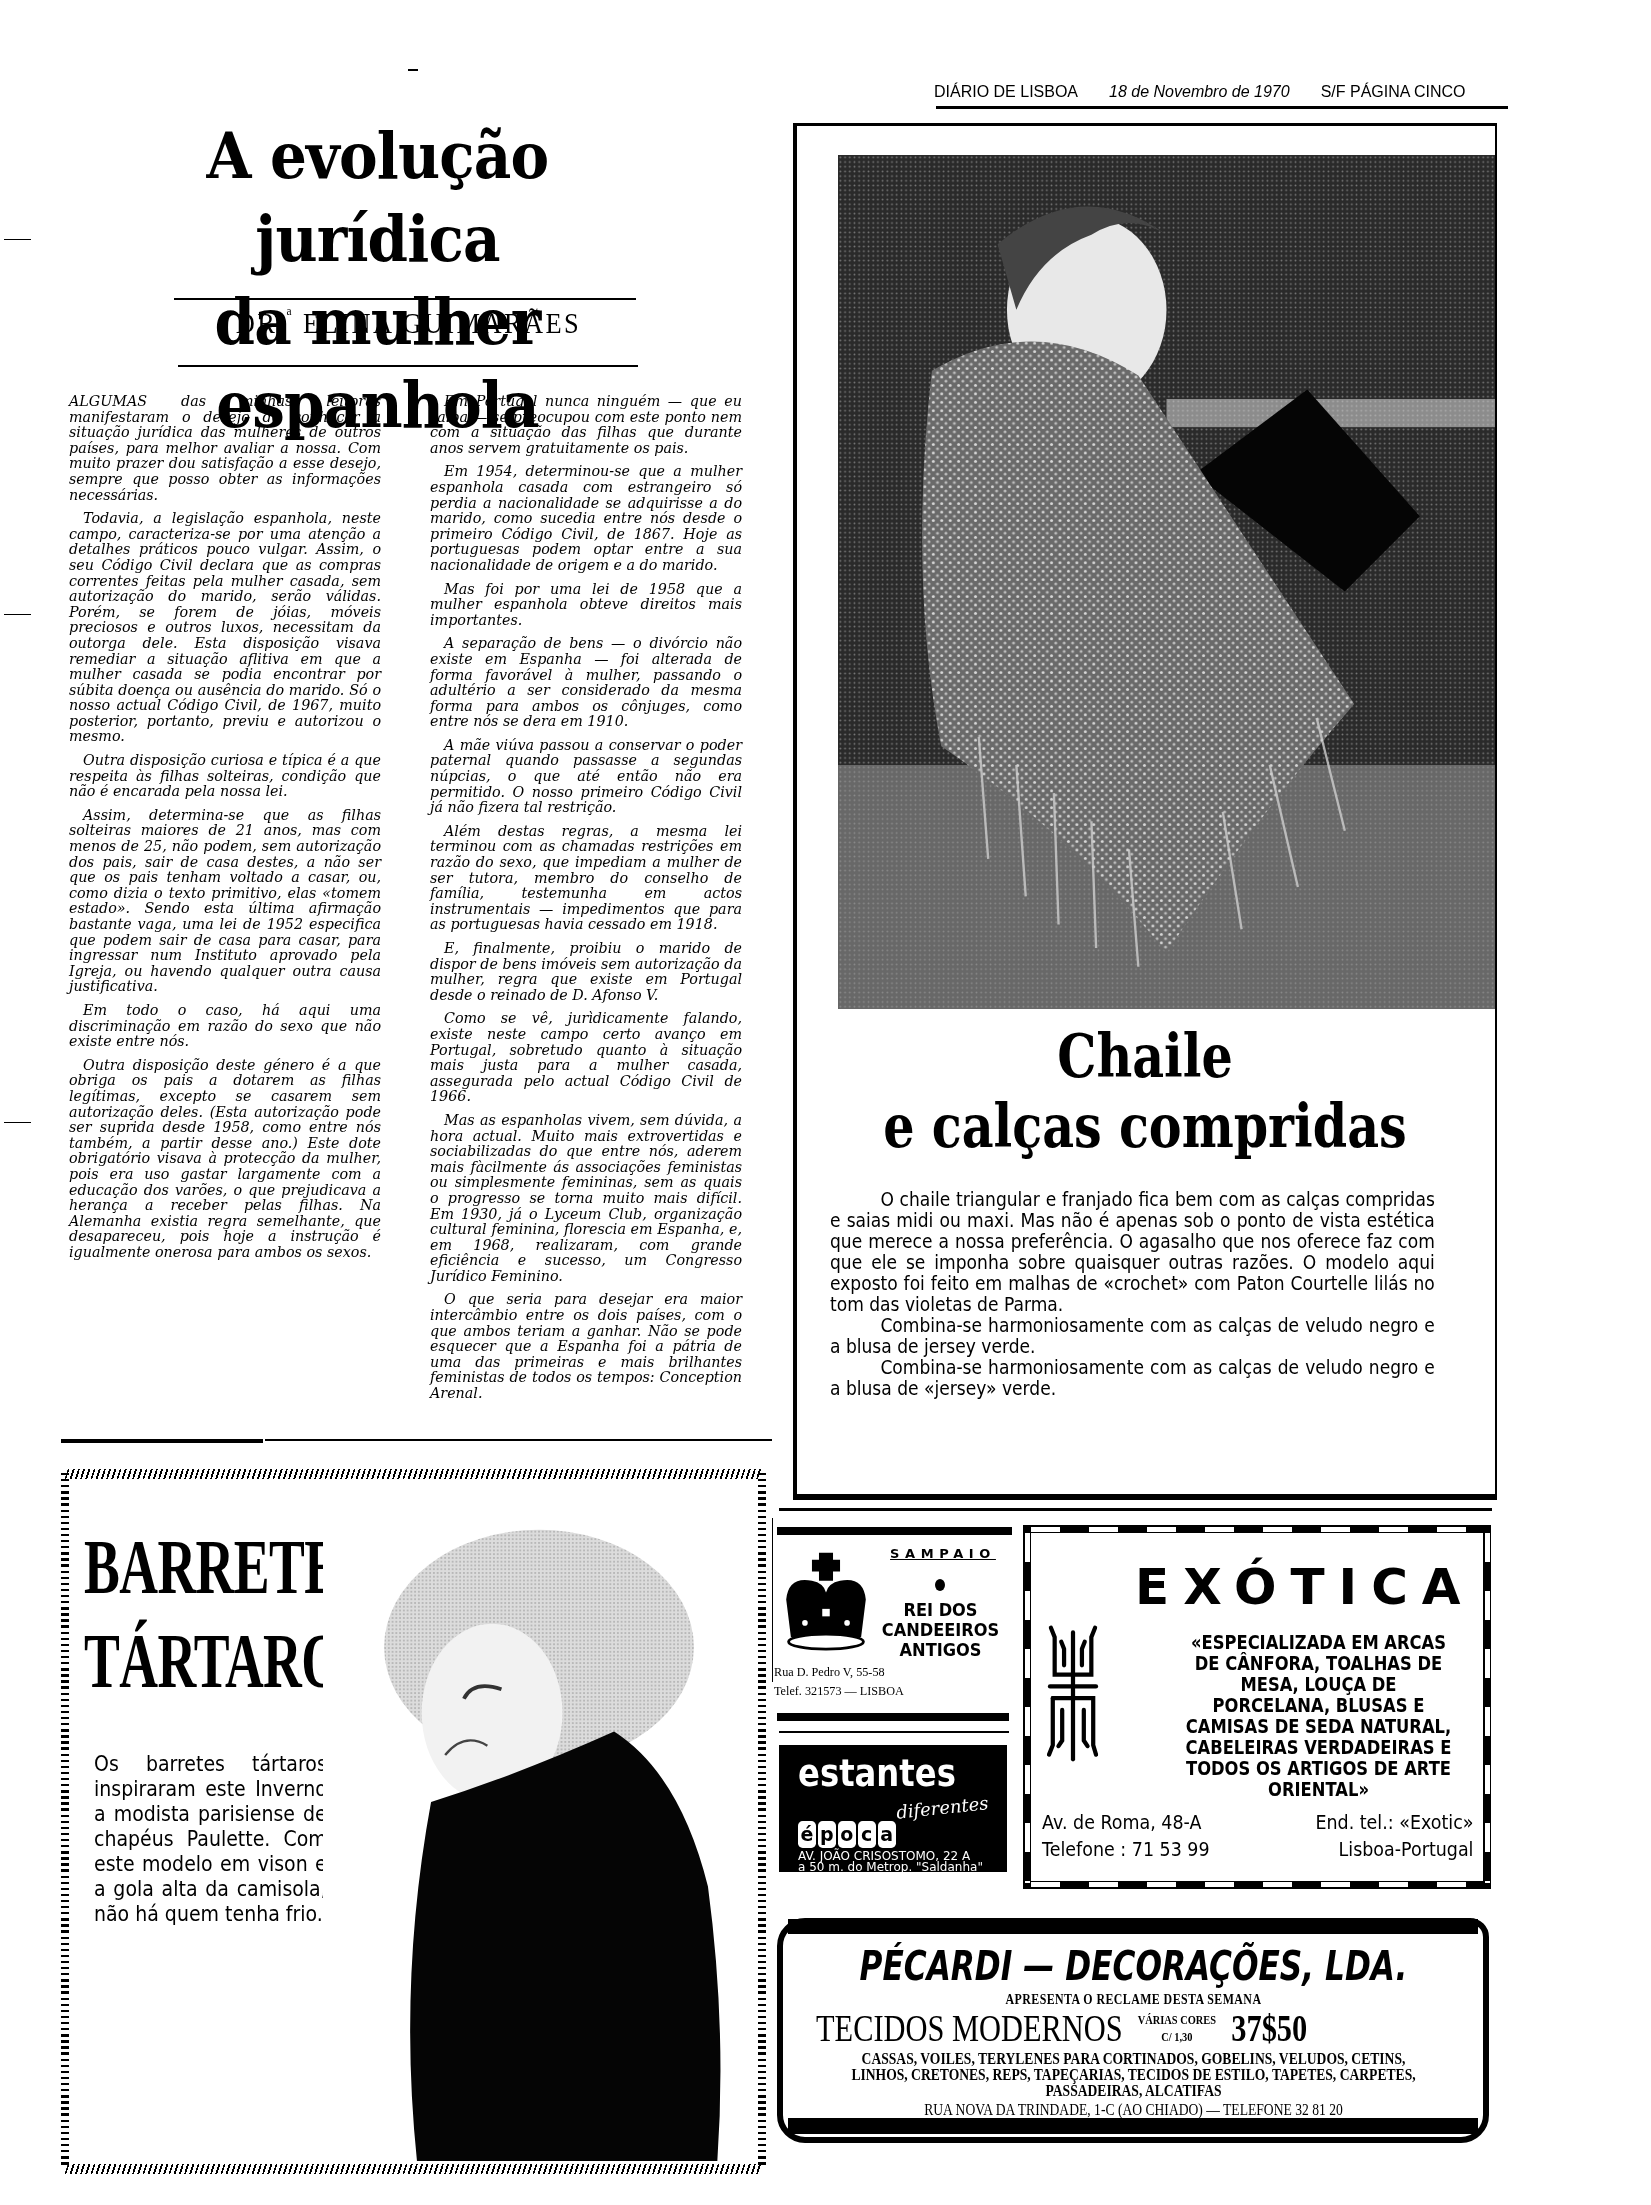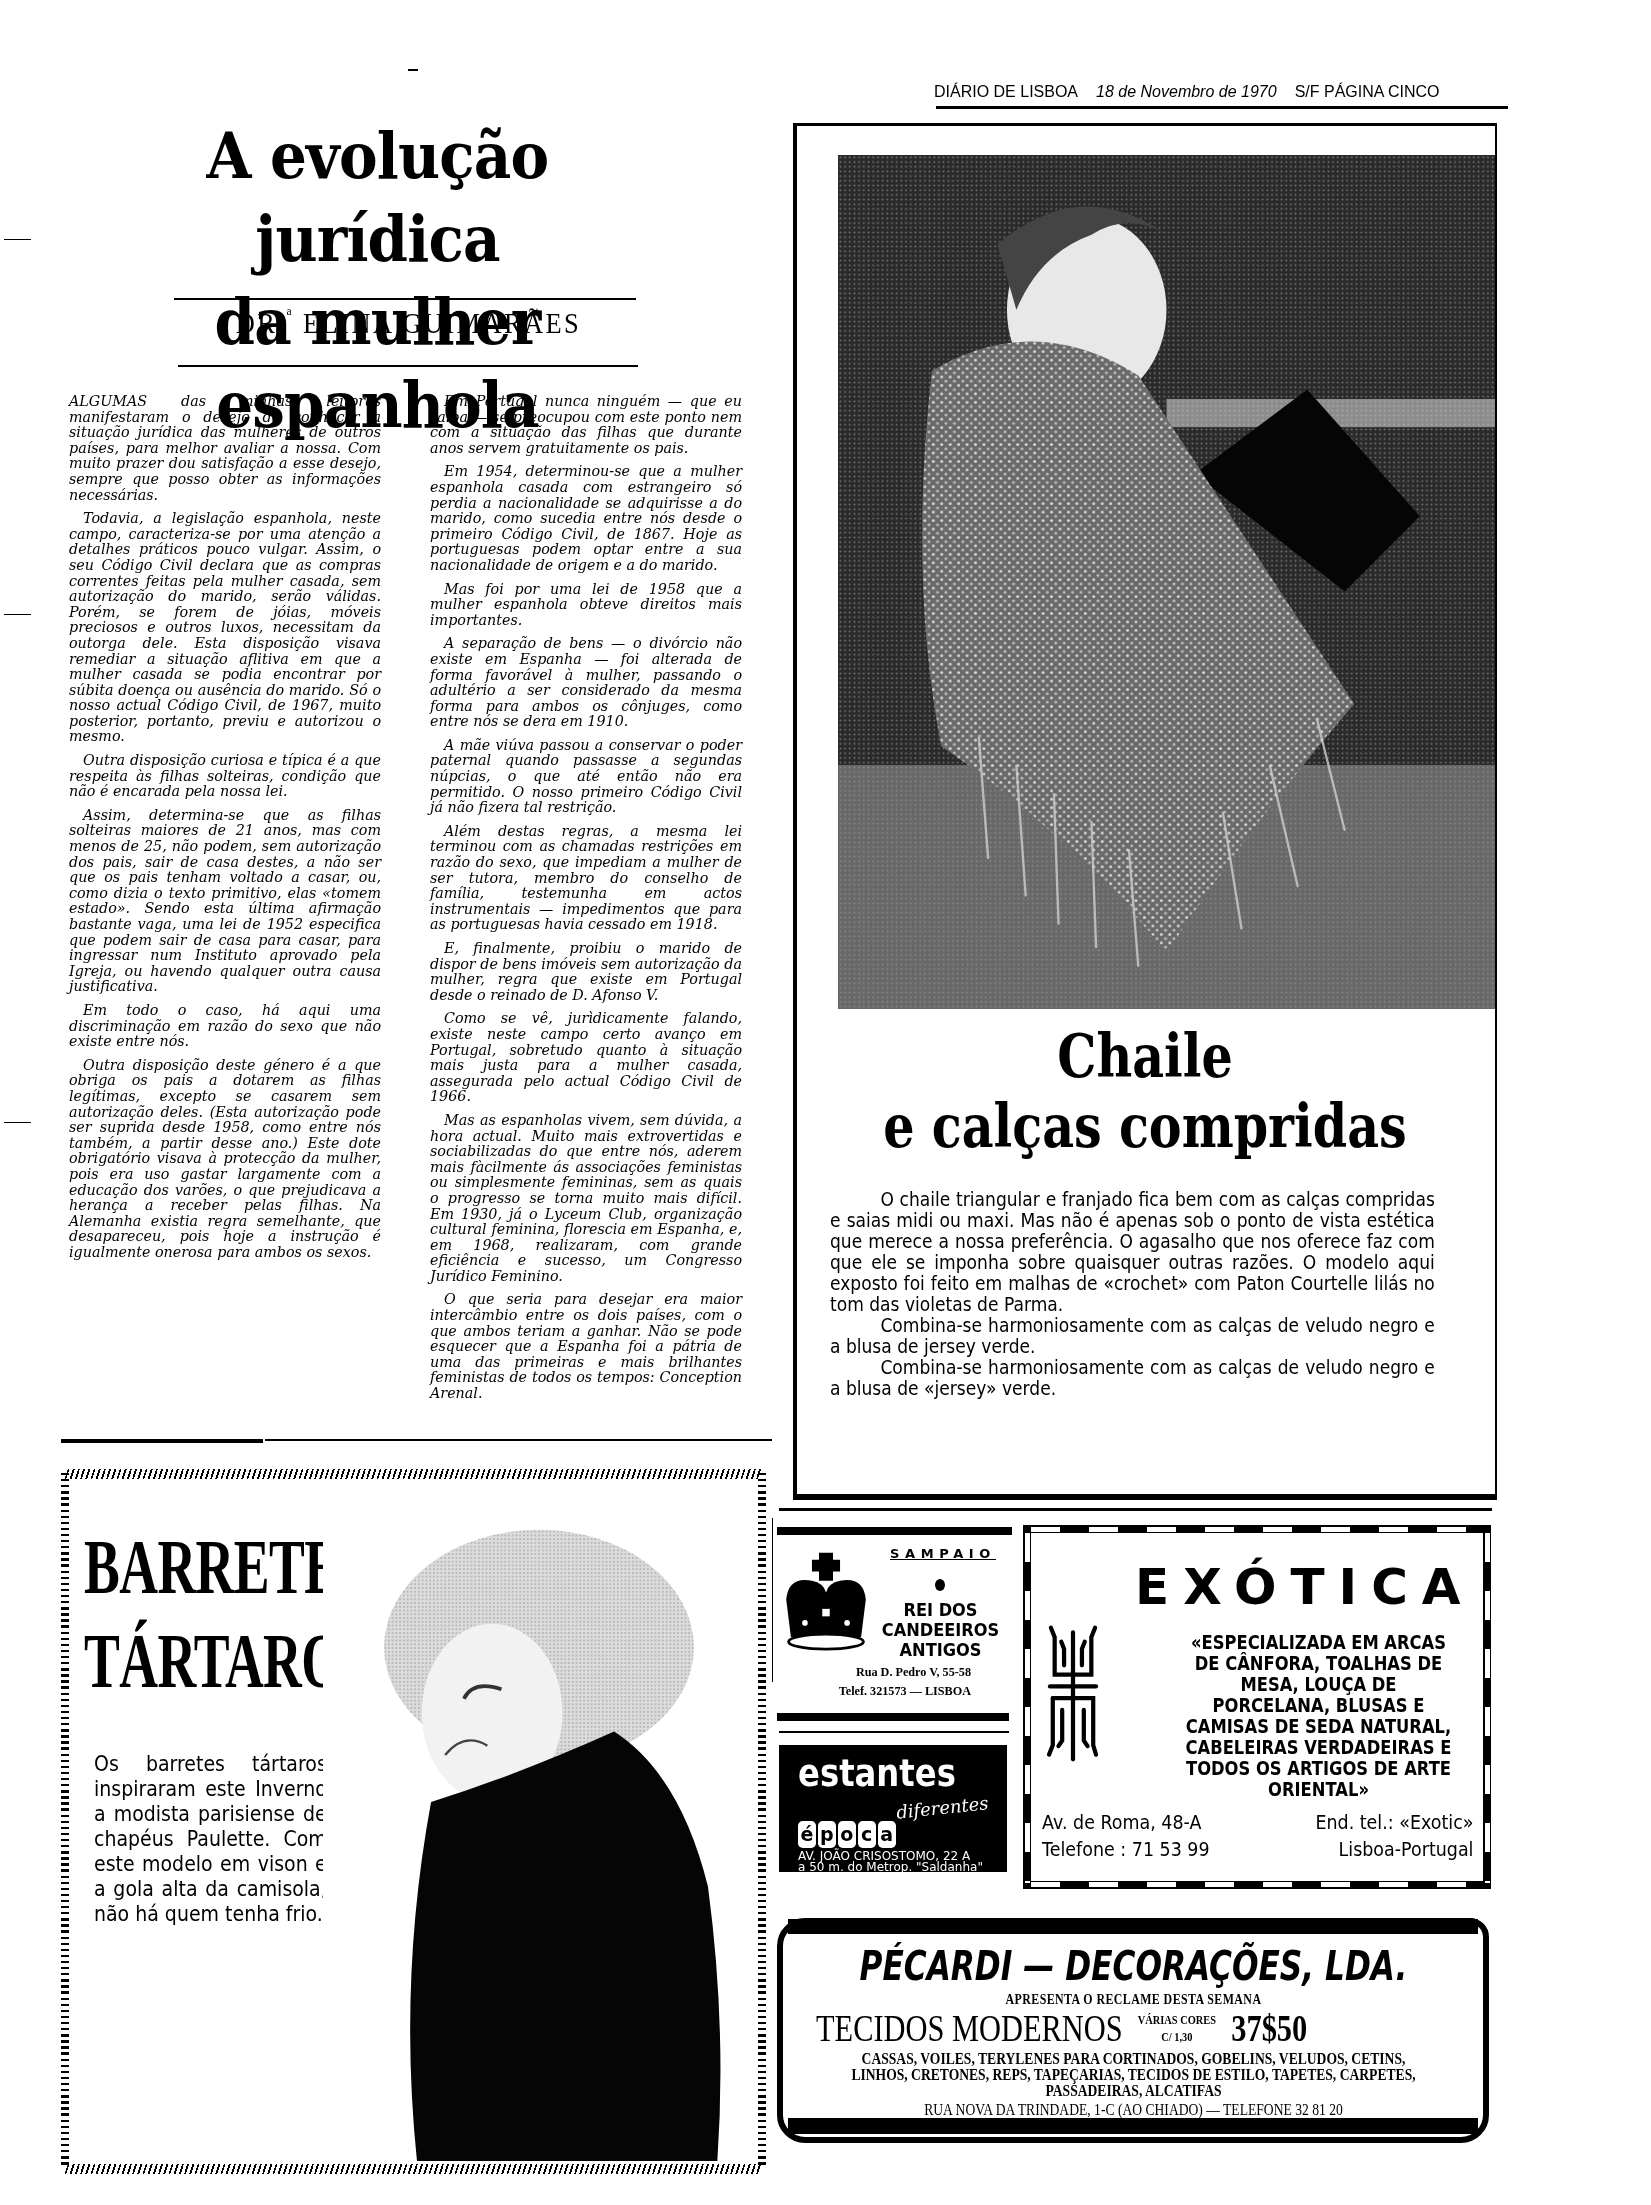--- a/index.html
+++ b/index.html
@@ -1,20 +1,20 @@
 <!DOCTYPE html>
 <html style="font-size:7.5px"><head>
 <meta charset="utf-8">
 <style>
   html, body { margin: 0; padding: 0; background: #ffffff; }
   body { width: 1652px; height: 2205px; position: relative; overflow: hidden; color: #000; font-family: "DejaVu Serif", serif; }
   .abs { position: absolute; }
 
   
-  .masthead { left: 934px; top: 80px; width: 572px; height: 23.5px; display: flex; align-items: center; gap: 18px; font-family: "Liberation Sans", sans-serif; font-size: 16px; letter-spacing: 0px; }
+  .masthead { left: 934px; top: 80px; width: 572px; height: 23.5px; display: flex; align-items: center; gap: 31px; font-family: "Liberation Sans", sans-serif; font-size: 16px; letter-spacing: 0px; }
   .masthead .date { font-style: italic; }
   .masthead-rule { left: 936px; top: 106px; width: 572px; height: 3.3px; background: #000; }
   .top-dash { left: 408px; top: 69px; width: 10.3px; height: 2.3px; background: #000; }
 
   
   .headline { left: 101px; top: 115px; width: 601px; font-family: "DejaVu Serif", serif; font-weight: bold; font-size: 63px; line-height: 83px; text-align: center; letter-spacing: -0.9px; transform: scaleX(0.92); transform-origin: left top; }
   .rule { background: #000; }
   .byline { left: 174px; top: 291px; width: 469px; text-align: center; font-family: "Liberation Serif", serif; font-size: 30px; letter-spacing: 2.8px; transform: scaleX(0.88); transform-origin: center top; }
   .byline sup { font-size: 13px; vertical-align: top; position: relative; top: -2.8px; }
 
@@ -40,21 +40,21 @@
   .barrete-title { left: 84px; top: 1520px; width: 225px; font-family: "Liberation Serif", serif; font-weight: bold; font-size: 79px; line-height: 94px; transform: scaleX(0.68); transform-origin: left top; width: 328px; letter-spacing: -0.9px; }
   .barrete-text { left: 94px; top: 1752px; width: 253px; font-family: "DejaVu Sans", sans-serif; font-size: 20.6px; line-height: 25px; text-align: justify; text-align-last: left; transform: scaleX(0.92); transform-origin: left top; }
   .barrete-photo { left: 323px; top: 1511px; width: 432px; height: 650px; background: #fff; }
 
   
   .sampaio-box { left: 772px; top: 1518px; width: 256px; height: 164px; border-left: 1.9px solid #000; }
   .sampaio-topbar { left: 777px; top: 1527px; width: 235px; height: 8.4px; background: #000; }
   .sampaio-name { left: 882px; top: 1546px; width: 122px; text-align: center; font-family: "DejaVu Sans", sans-serif; font-weight: bold; font-size: 13px; letter-spacing: 5.6px; text-decoration: underline; }
   .sampaio-dot { left: 935px; top: 1579px; width: 10.3px; height: 12.2px; border-radius: 50%; background: #000; }
   .sampaio-tag { left: 870px; top: 1600px; width: 141px; text-align: center; font-family: "DejaVu Sans", sans-serif; font-weight: bold; font-size: 18px; line-height: 20px; transform: scaleX(0.9); transform-origin: center top; }
-  .sampaio-addr { left: 732px; top: 1663px; width: 239px; text-align: right; font-family: "Liberation Serif", serif; font-weight: bold; font-size: 12.2px; line-height: 19px; }
+  .sampaio-addr { left: 774px; top: 1663px; width: 239px; text-align: left; font-family: "Liberation Serif", serif; font-weight: normal; font-size: 12.2px; line-height: 19px; }
   .sampaio-bottombar { left: 777px; top: 1713px; width: 232px; height: 8.4px; background: #000; }
   .crown { left: 779px; top: 1548px; width: 94px; height: 103px; }
 
   
   .estantes-box { left: 779px; top: 1745px; width: 228px; height: 127px; background: #000; color: #fff; }
   .estantes-title { left: 798px; top: 1752px; font-family: "DejaVu Sans", sans-serif; font-weight: bold; font-size: 38px; line-height: 42px; transform: scaleX(0.85); transform-origin: left top; color: #fff; }
   .estantes-sub { left: 896px; top: 1797px; font-family: "DejaVu Serif", serif; font-style: italic; font-size: 18px; color: #fff; transform: rotate(-6deg); }
   .epoca { left: 798px; top: 1821px; display: flex; gap: 1.9px; }
   .epoca span { display: inline-block; width: 18px; height: 27px; background: #fff; color: #000; border-radius: 4.7px; font-family: "DejaVu Sans", sans-serif; font-weight: bold; font-size: 19px; line-height: 27px; text-align: center; }
   .estantes-addr { left: 798px; top: 1851px; width: 206px; font-family: "DejaVu Sans", sans-serif; font-size: 12px; line-height: 11.3px; color: #fff; }

